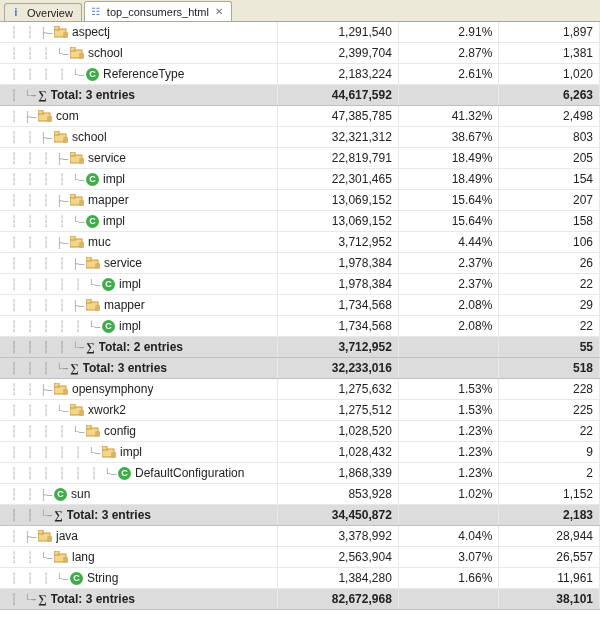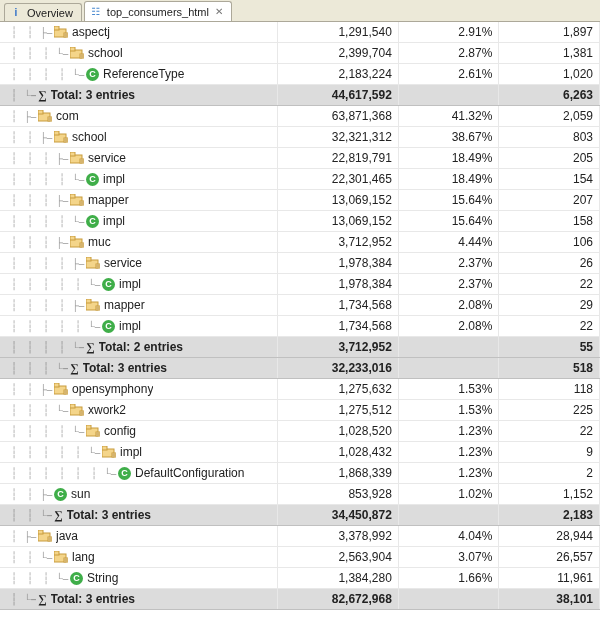--- a/index.html
+++ b/index.html
@@ -223,23 +223,23 @@
                 <rect x="0" y="3" width="12" height="8" fill="#f4d58a" stroke="#c89b3c"></rect>
                 <rect x="0" y="0" width="5" height="4" fill="#f4d58a" stroke="#c89b3c"></rect>
                 <rect x="10" y="7" width="4" height="4" fill="#fff" stroke="#c89b3c"></rect>
                 <line x1="12" y1="7" x2="12" y2="11" stroke="#c89b3c"></line>
                 <line x1="10" y1="9" x2="14" y2="9" stroke="#c89b3c"></line>
               </svg>
             </span>
             <span class="label">com</span>
           </div>
         </td>
-        <td class="num">63,871,368</td>
+        <td class="num">47,385,785</td>
         <td class="num">41.32%</td>
-        <td class="num">2,059</td>
+        <td class="num">2,498</td>
       </tr>
       <tr>
         <td>
           <div class="treecell">
             <span class="ind line"></span>
             <span class="ind line"></span>
             <span class="ind" style="color: rgb(154, 154, 154); font-size: 10px;">├–</span>
             <span class="ticon-pkg">
               <svg width="14" height="12" viewBox="0 0 14 12">
                 <rect x="0" y="3" width="12" height="8" fill="#f4d58a" stroke="#c89b3c"></rect>
@@ -483,21 +483,21 @@
                 <rect x="10" y="7" width="4" height="4" fill="#fff" stroke="#c89b3c"></rect>
                 <line x1="12" y1="7" x2="12" y2="11" stroke="#c89b3c"></line>
                 <line x1="10" y1="9" x2="14" y2="9" stroke="#c89b3c"></line>
               </svg>
             </span>
             <span class="label">opensymphony</span>
           </div>
         </td>
         <td class="num">1,275,632</td>
         <td class="num">1.53%</td>
-        <td class="num">118</td>
+        <td class="num">228</td>
       </tr>
       <tr>
         <td>
           <div class="treecell">
             <span class="ind line"></span>
             <span class="ind line"></span>
             <span class="ind line"></span>
             <span class="ind" style="color: rgb(154, 154, 154); font-size: 10px;">└–</span>
             <span class="ticon-pkg">
               <svg width="14" height="12" viewBox="0 0 14 12">

